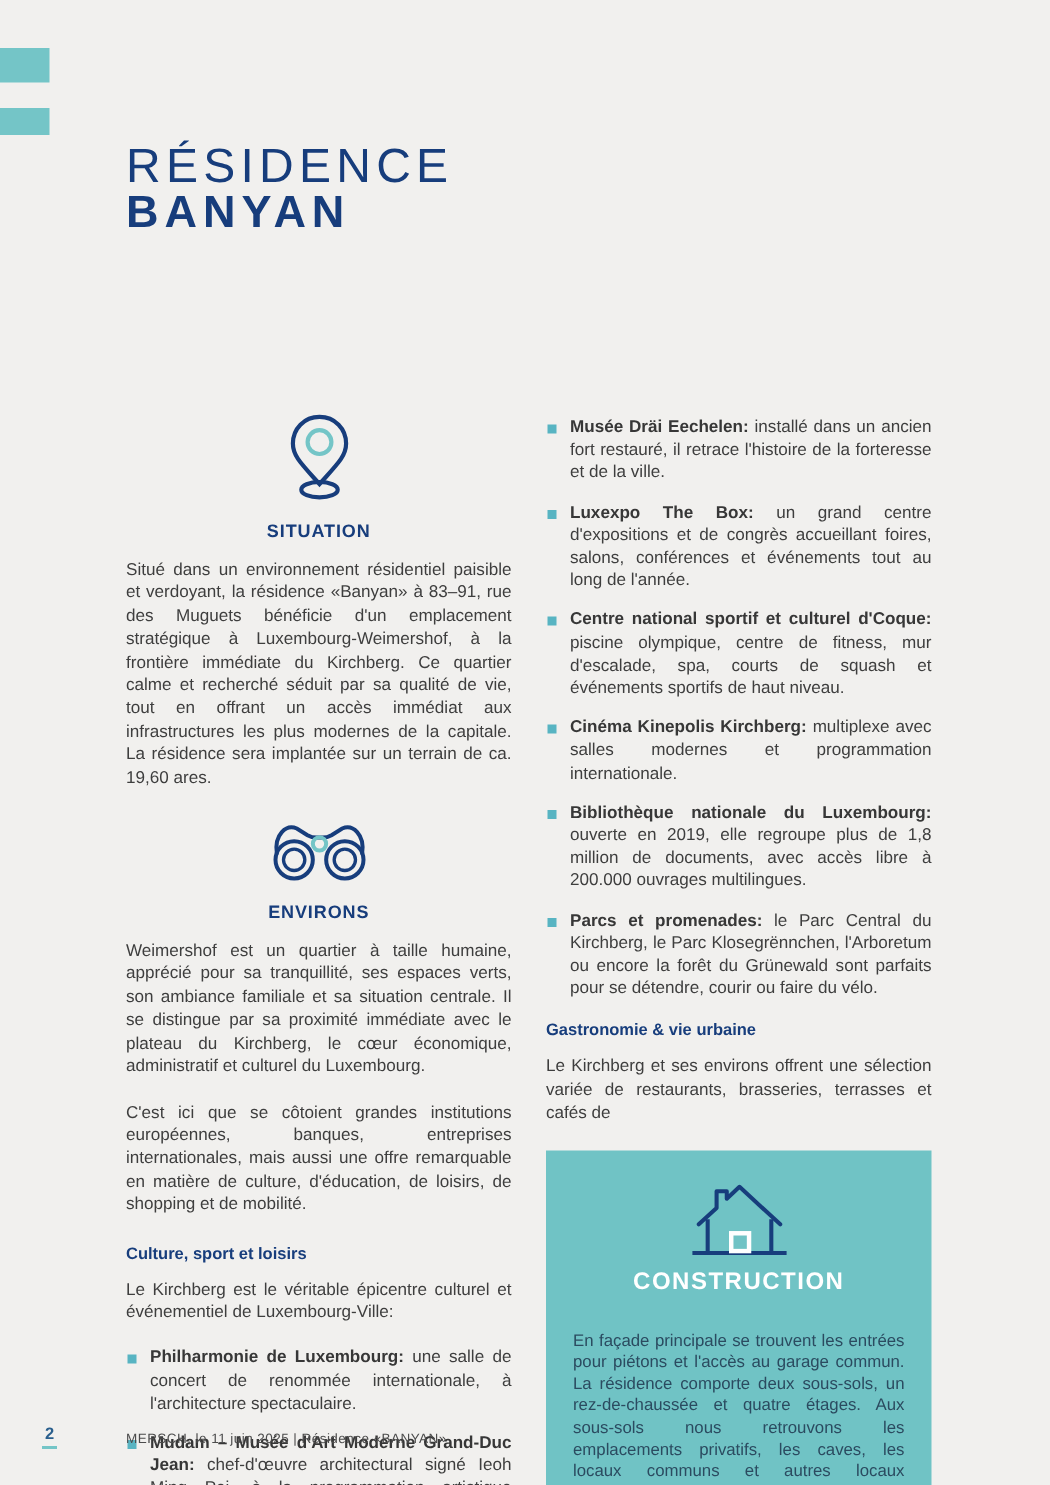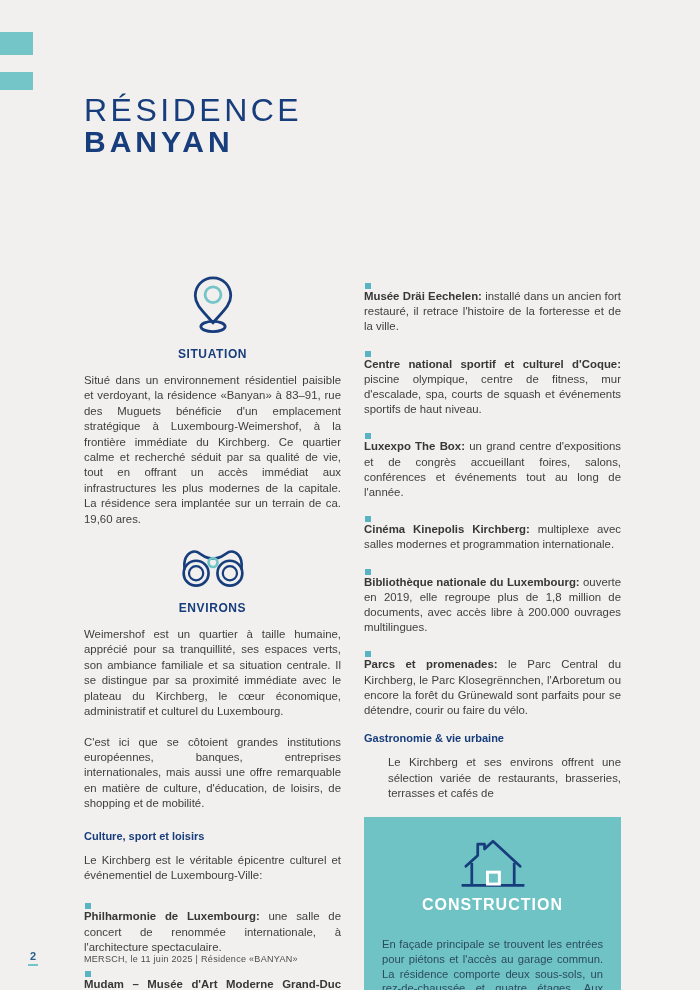--- a/index.html
+++ b/index.html
@@ -43,33 +43,33 @@
     margin:0 0 12px 0;
   }
   h3.sub-heading{
     color:var(--navy); font-size:11px; font-weight:700;
     margin:18px 0 11px 0;
   }
   p.body{
     font-size:11.4px; line-height:15.4px; text-align:justify;
     margin:0 0 15px 0;
   }
-  .bullet{display:flex; margin-bottom:11px;flex-direction:column;}
+  .bullet{display:flex; margin-bottom:11px;}
   .bullet .sq{
     flex:none; width:6px; height:6px; background:var(--bullet);
     margin:5px 9px 0 1px;
   }
   .bullet .txt{
     flex:1; font-size:11.4px; line-height:15.2px; text-align:justify;
   }
   .bullet .lbl{font-weight:bold; color:#373737;}
 
   .col-right{padding-top:8px;}
   .col-right h3.sub-heading{margin-top:14px;}
-  .col-right p.intro{margin-bottom:0;margin-left:24px;}
+  .col-right p.intro{margin-bottom:0;}
 
   .construction-box{
     margin-top:16px; background:var(--boxbg);
     padding:13px 18px 15px 18px;
   }
   .construction-box .icon-wrap{margin:4px 0 6px 0;}
   .construction-title{
     text-align:center; color:#ffffff; font-size:16px; font-weight:800;
     letter-spacing:1px; margin-bottom:23px;
   }
@@ -142,25 +142,25 @@
   </section>
 
   <section class="col col-right">
 
     <div class="bullet">
       <span class="sq"></span>
       <span class="txt"><span class="lbl">Musée Dräi Eechelen:</span> <span>installé dans un ancien fort restauré, il retrace l'histoire de la forteresse et de la ville.</span></span>
     </div>
     <div class="bullet">
       <span class="sq"></span>
-      <span class="txt"><span class="lbl">Centre national sportif et culturel d'Coque:</span> <span>piscine olympique, centre de fitness, mur d'escalade, spa, courts de squash et événements sportifs de haut niveau.</span></span>
+      <span class="txt"><span class="lbl">Luxexpo The Box:</span> <span>un grand centre d'expositions et de congrès accueillant foires, salons, conférences et événements tout au long de l'année.</span></span>
     </div>
     <div class="bullet">
       <span class="sq"></span>
-      <span class="txt"><span class="lbl">Luxexpo The Box:</span> <span>un grand centre d'expositions et de congrès accueillant foires, salons, conférences et événements tout au long de l'année.</span></span>
+      <span class="txt"><span class="lbl">Centre national sportif et culturel d'Coque:</span> <span>piscine olympique, centre de fitness, mur d'escalade, spa, courts de squash et événements sportifs de haut niveau.</span></span>
     </div>
     <div class="bullet">
       <span class="sq"></span>
       <span class="txt"><span class="lbl">Cinéma Kinepolis Kirchberg:</span> <span>multiplexe avec salles modernes et programmation internationale.</span></span>
     </div>
     <div class="bullet">
       <span class="sq"></span>
       <span class="txt"><span class="lbl">Bibliothèque nationale du Luxembourg:</span> <span>ouverte en 2019, elle regroupe plus de 1,8 million de documents, avec accès libre à 200.000 ouvrages multilingues.</span></span>
     </div>
     <div class="bullet">

